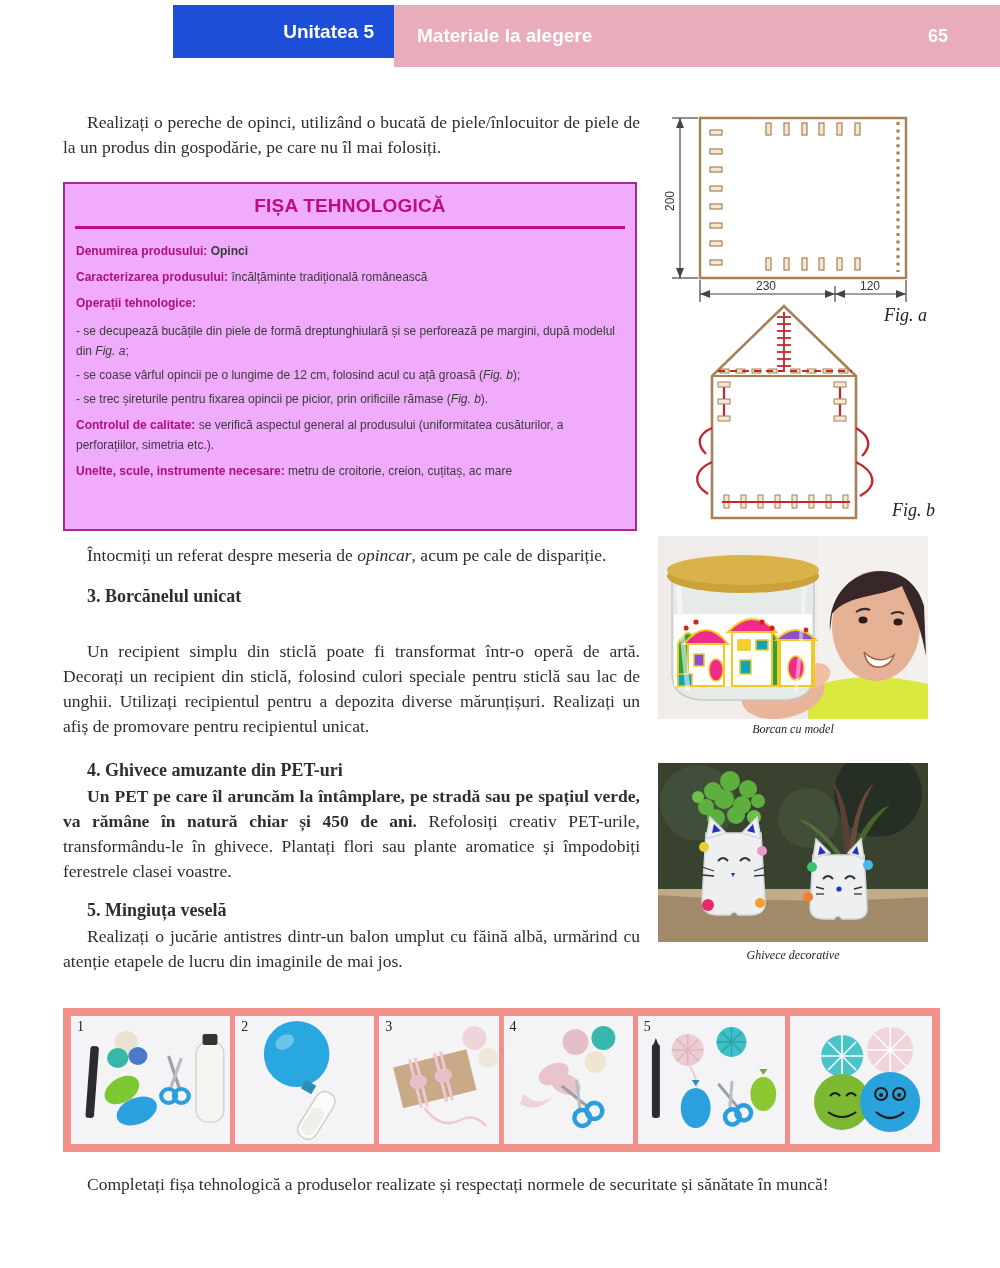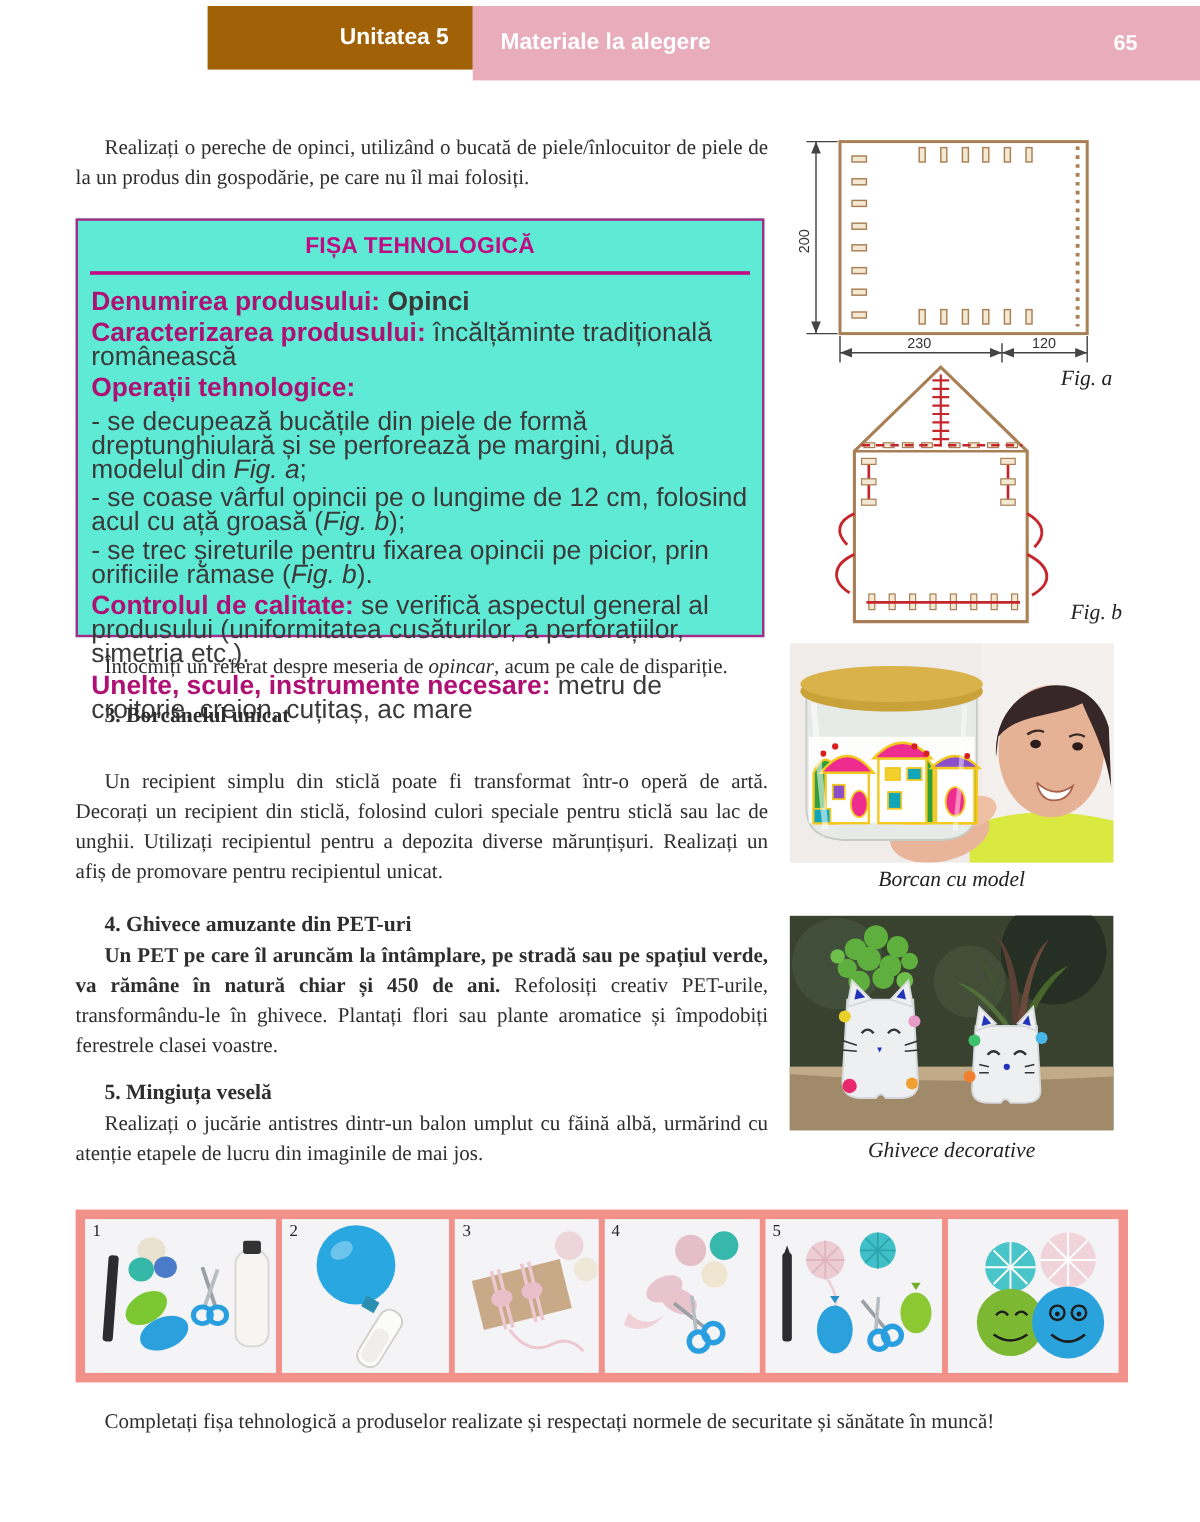--- a/index.html
+++ b/index.html
@@ -1,47 +1,47 @@
 <!DOCTYPE html>
 <html><head>
 <meta charset="utf-8">
 <style>
   html,body{margin:0;padding:0;background:#ffffff;}
   body{width:1000px;height:1268px;position:relative;overflow:hidden;
        font-family:"Liberation Serif", serif;color:#2e2e2e;}
   .abs{position:absolute;}
 
   
-  .hdr-dark{left:173px;top:5px;width:221px;height:53px;background:#a16207;
+  .hdr-dark{left:173px;top:5px;width:221px;height:53px;background:#1d4ed8;
     display:flex;align-items:center;justify-content:flex-end;padding-right:20px;box-sizing:border-box;}
   .hdr-dark span{color:#fff;font-family:"Liberation Sans",sans-serif;font-weight:bold;font-size:19px;}
   .hdr-pink{left:394px;top:5px;width:606px;height:62px;background:#e8acba;
     display:flex;align-items:center;}
   .hdr-pink .ttl{color:#fff;font-family:"Liberation Sans",sans-serif;font-weight:bold;font-size:19px;padding-left:23px;}
   .hdr-pink .pg{position:absolute;right:52px;color:#fff;font-family:"Liberation Sans",sans-serif;font-weight:bold;font-size:18px;}
 
   
   .para{left:63px;width:577px;text-align:justify;font-size:17.5px;line-height:25px;}
   .indent{text-indent:24px;}
   .h-sec{left:63px;width:577px;font-weight:bold;font-size:18px;padding-left:24px;box-sizing:border-box;}
 
   
   .fisa{left:63px;top:182px;width:574px;height:349px;border:2px solid #a82a88;box-sizing:border-box;
-        font-family:"Liberation Sans",sans-serif;background:#5eead4;}
+        font-family:"Liberation Sans",sans-serif;background:#f0abfc;}
   .fisa-title{text-align:center;color:#bf0c83;font-weight:bold;font-size:19px;margin-top:11px;letter-spacing:.2px;}
   .fisa-rule{height:3px;background:#bf0c83;margin:9px 10px 0 10px;}
-  .fisa-body{padding:12px 11px 0 11px;font-size:22px;line-height:20px;color:#3a3a3a;}
+  .fisa-body{padding:12px 11px 0 11px;font-size:12px;line-height:20px;color:#3a3a3a;}
   .fisa-body p{margin:0 0 6px 0;text-align:left;}
   .lbl{color:#ae1073;font-weight:bold;}
   .bold{font-weight:bold;}
   .it{font-style:italic;}
 
   
   .figlabel{font-style:italic;font-size:18px;color:#222;}
-  .caption{left:658px;width:270px;text-align:center;font-style:italic;font-size:18px;color:#222;}
+  .caption{left:658px;width:270px;text-align:center;font-style:italic;font-size:12px;color:#222;}
   .photo{border:0;display:block;}
 
   
   .strip{left:63px;top:1008px;width:877px;height:144px;background:#f2918a;
          display:flex;gap:5px;padding:8px;box-sizing:border-box;}
   .step{position:relative;background:#f4f3f6;height:128px;flex-grow:1;}
   .step .num{position:absolute;top:3px;left:6px;font-family:"Liberation Serif",serif;
              font-size:14px;color:#222;z-index:2;}
   .step svg{display:block;width:100%;height:100%;}
 

